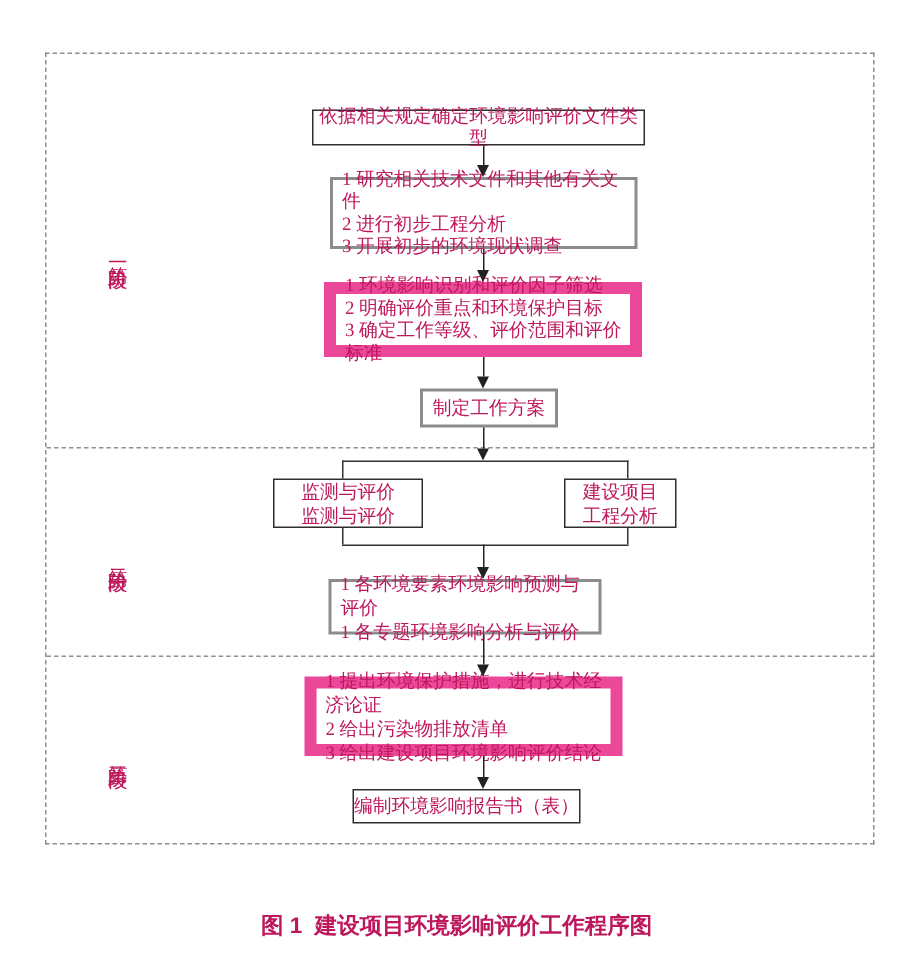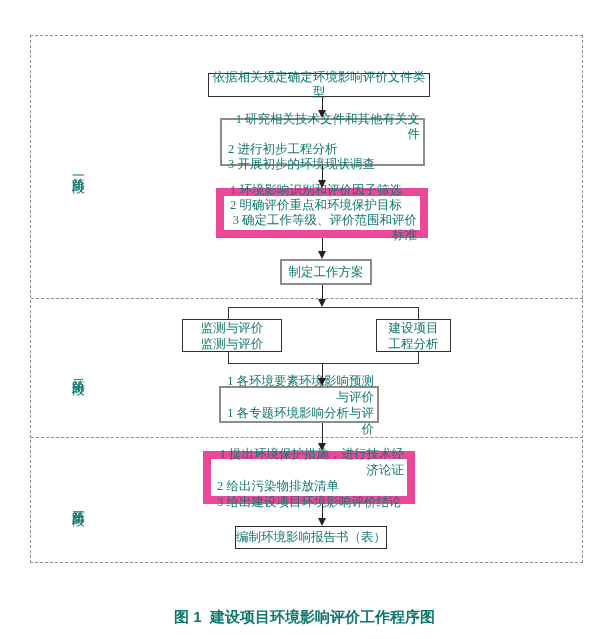--- a/index.html
+++ b/index.html
@@ -1,18 +1,18 @@
 <!DOCTYPE html>
 <html><head>
 <meta charset="utf-8">
 <style>
   html,body{margin:0;padding:0;background:#ffffff;}
   #canvas{
     position:relative;width:609px;height:639px;background:#ffffff;overflow:hidden;
-    font-family:"Liberation Serif","DejaVu Serif",serif;color:#0f766e;
+    font-family:"Liberation Serif","DejaVu Serif",serif;color:#be185d;
   }
   .frame{
     position:absolute;left:30px;top:35px;width:553px;height:528px;
     border:1px dashed #8f8f8f;box-sizing:border-box;z-index:0;
   }
   .sep{
     position:absolute;left:31px;width:552px;height:0;
     border-top:1px dashed #8f8f8f;z-index:0;
   }
   .stage-label{
@@ -20,21 +20,21 @@
     writing-mode:vertical-rl;text-orientation:upright;
     font-size:13px;letter-spacing:1px;line-height:18px;
     display:flex;align-items:center;justify-content:center;z-index:1;
   }
   .box{
     position:absolute;background:#ffffff;box-sizing:border-box;
     display:flex;flex-direction:column;justify-content:center;
     font-size:12.5px;line-height:15px;z-index:2;
   }
   .box.center{align-items:center;text-align:center;}
-  .box.list{padding:2px 3px 2px 6px;align-items:flex-start;text-align:right;}
+  .box.list{padding:2px 3px 2px 6px;align-items:flex-start;text-align:left;}
   .b-thin{border:1px solid #2e2e2e;}
   .b-med{border:8px solid #ec4899;}
   .b-gray{border:2px solid #8c8c8c;}
   .line-h{position:absolute;height:1px;background:#333333;z-index:1;}
   .line-v{position:absolute;width:1px;background:#333333;z-index:1;}
   .arrow{
     position:absolute;display:flex;flex-direction:column;align-items:center;
     transform:translateX(-50%);z-index:3;
   }
   .arrow .stem{width:1px;background:#222222;flex:1;}
@@ -89,21 +89,21 @@
   <div class="box center b-thin" style="left:182px;top:319px;width:100px;height:33px;line-height:16px;">
     <div>监测与评价</div>
     <div>监测与评价</div>
   </div>
 
   <div class="box center b-thin" style="left:376px;top:319px;width:75px;height:33px;line-height:16px;">
     <div>建设项目</div>
     <div>工程分析</div>
   </div>
 
-  <div class="box list b-gray" style="left:219px;top:386px;width:160px;height:37px;line-height:16px;">
+  <div class="box list b-gray" style="left:219px;top:386px;width:182px;height:37px;line-height:16px;">
     <div>1 各环境要素环境影响预测与评价</div>
     <div>1 各专题环境影响分析与评价</div>
   </div>
 
   <div class="box list b-med" style="left:203px;top:451px;width:212px;height:53px;line-height:16px;">
     <div>1 提出环境保护措施，进行技术经济论证</div>
     <div>2 给出污染物排放清单</div>
     <div>3 给出建设项目环境影响评价结论</div>
   </div>
 

